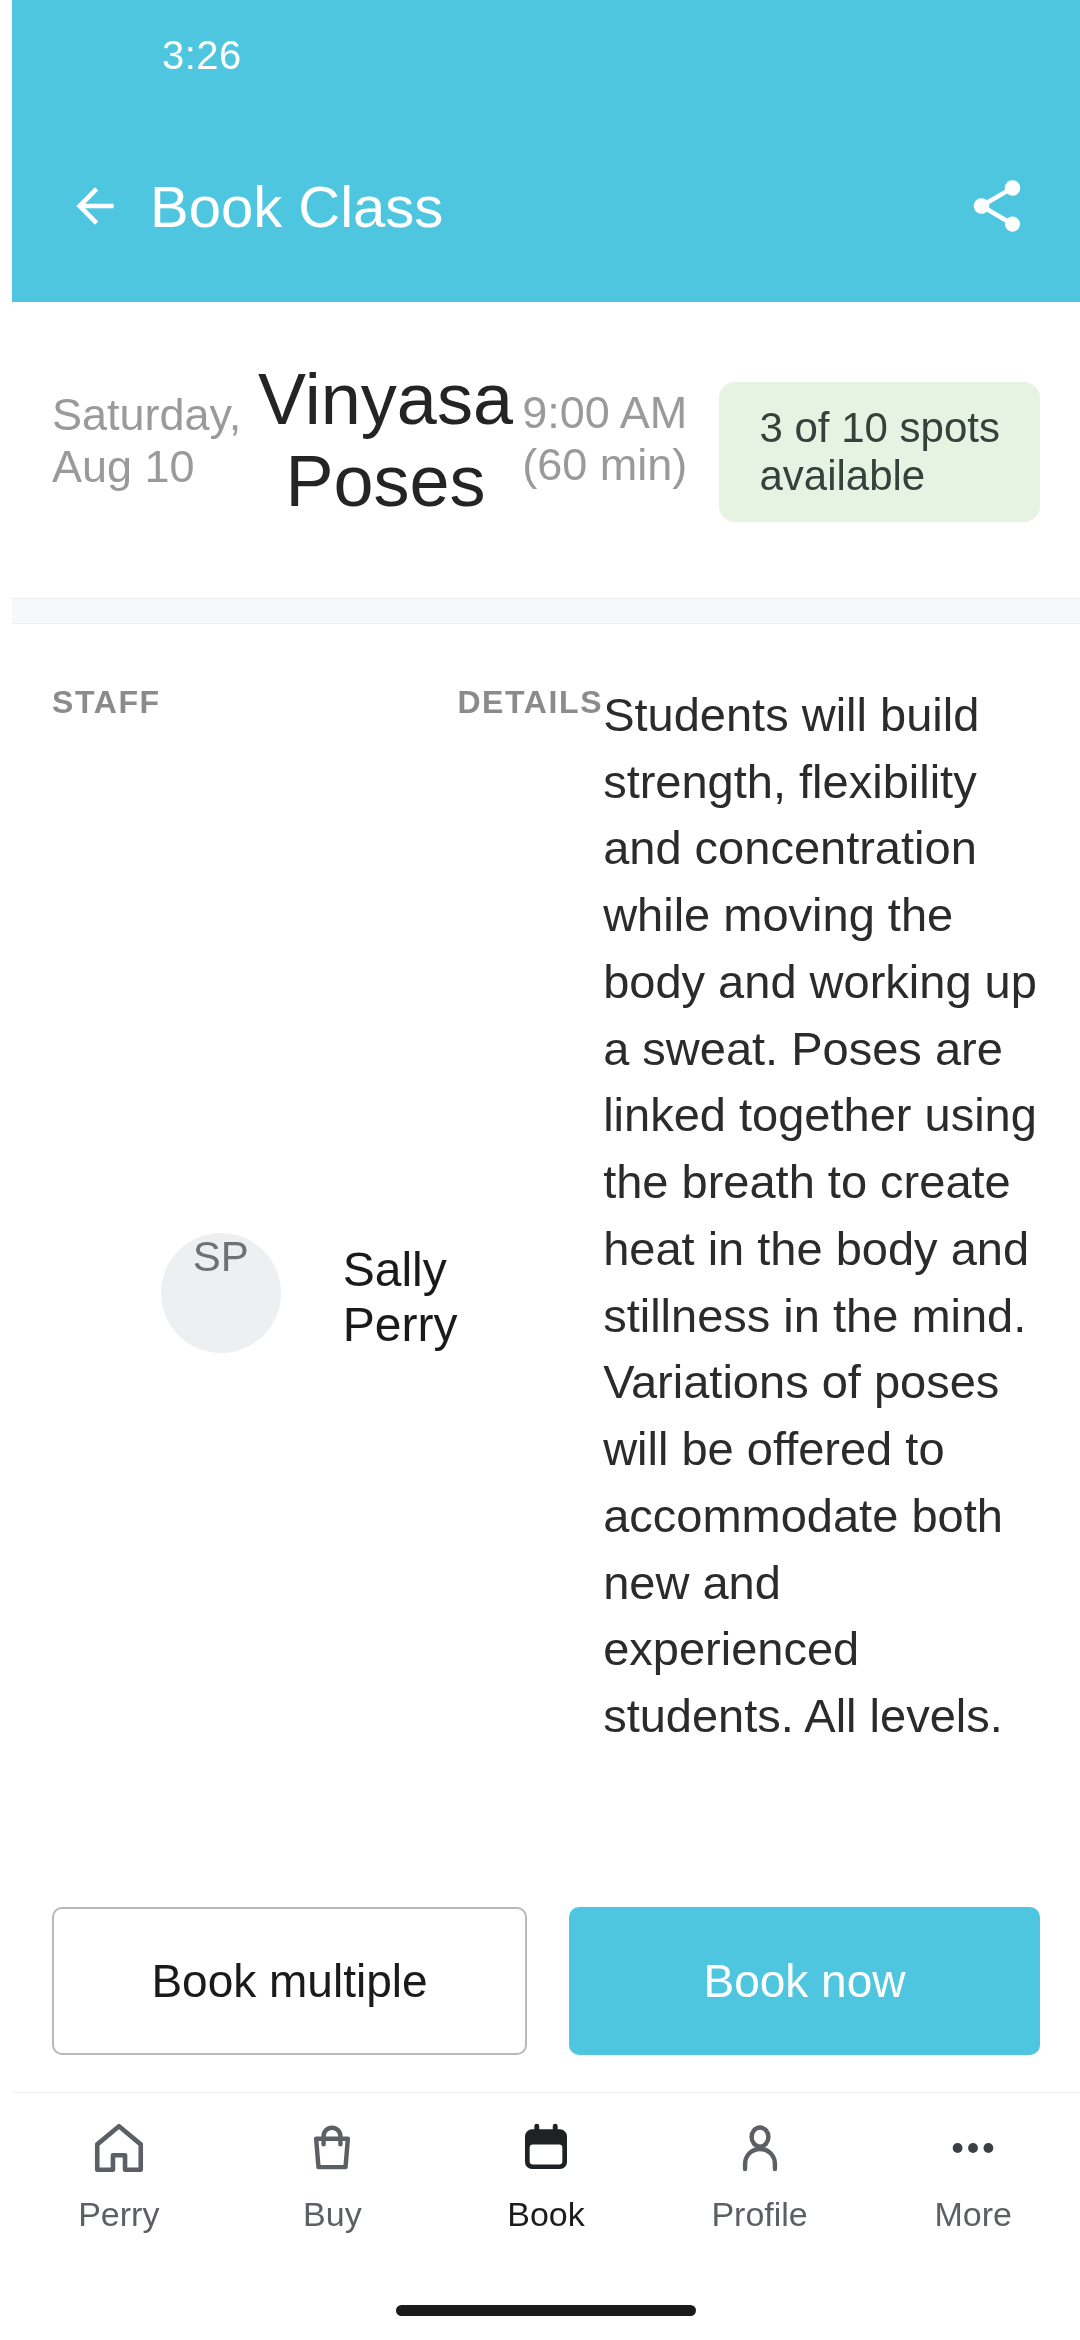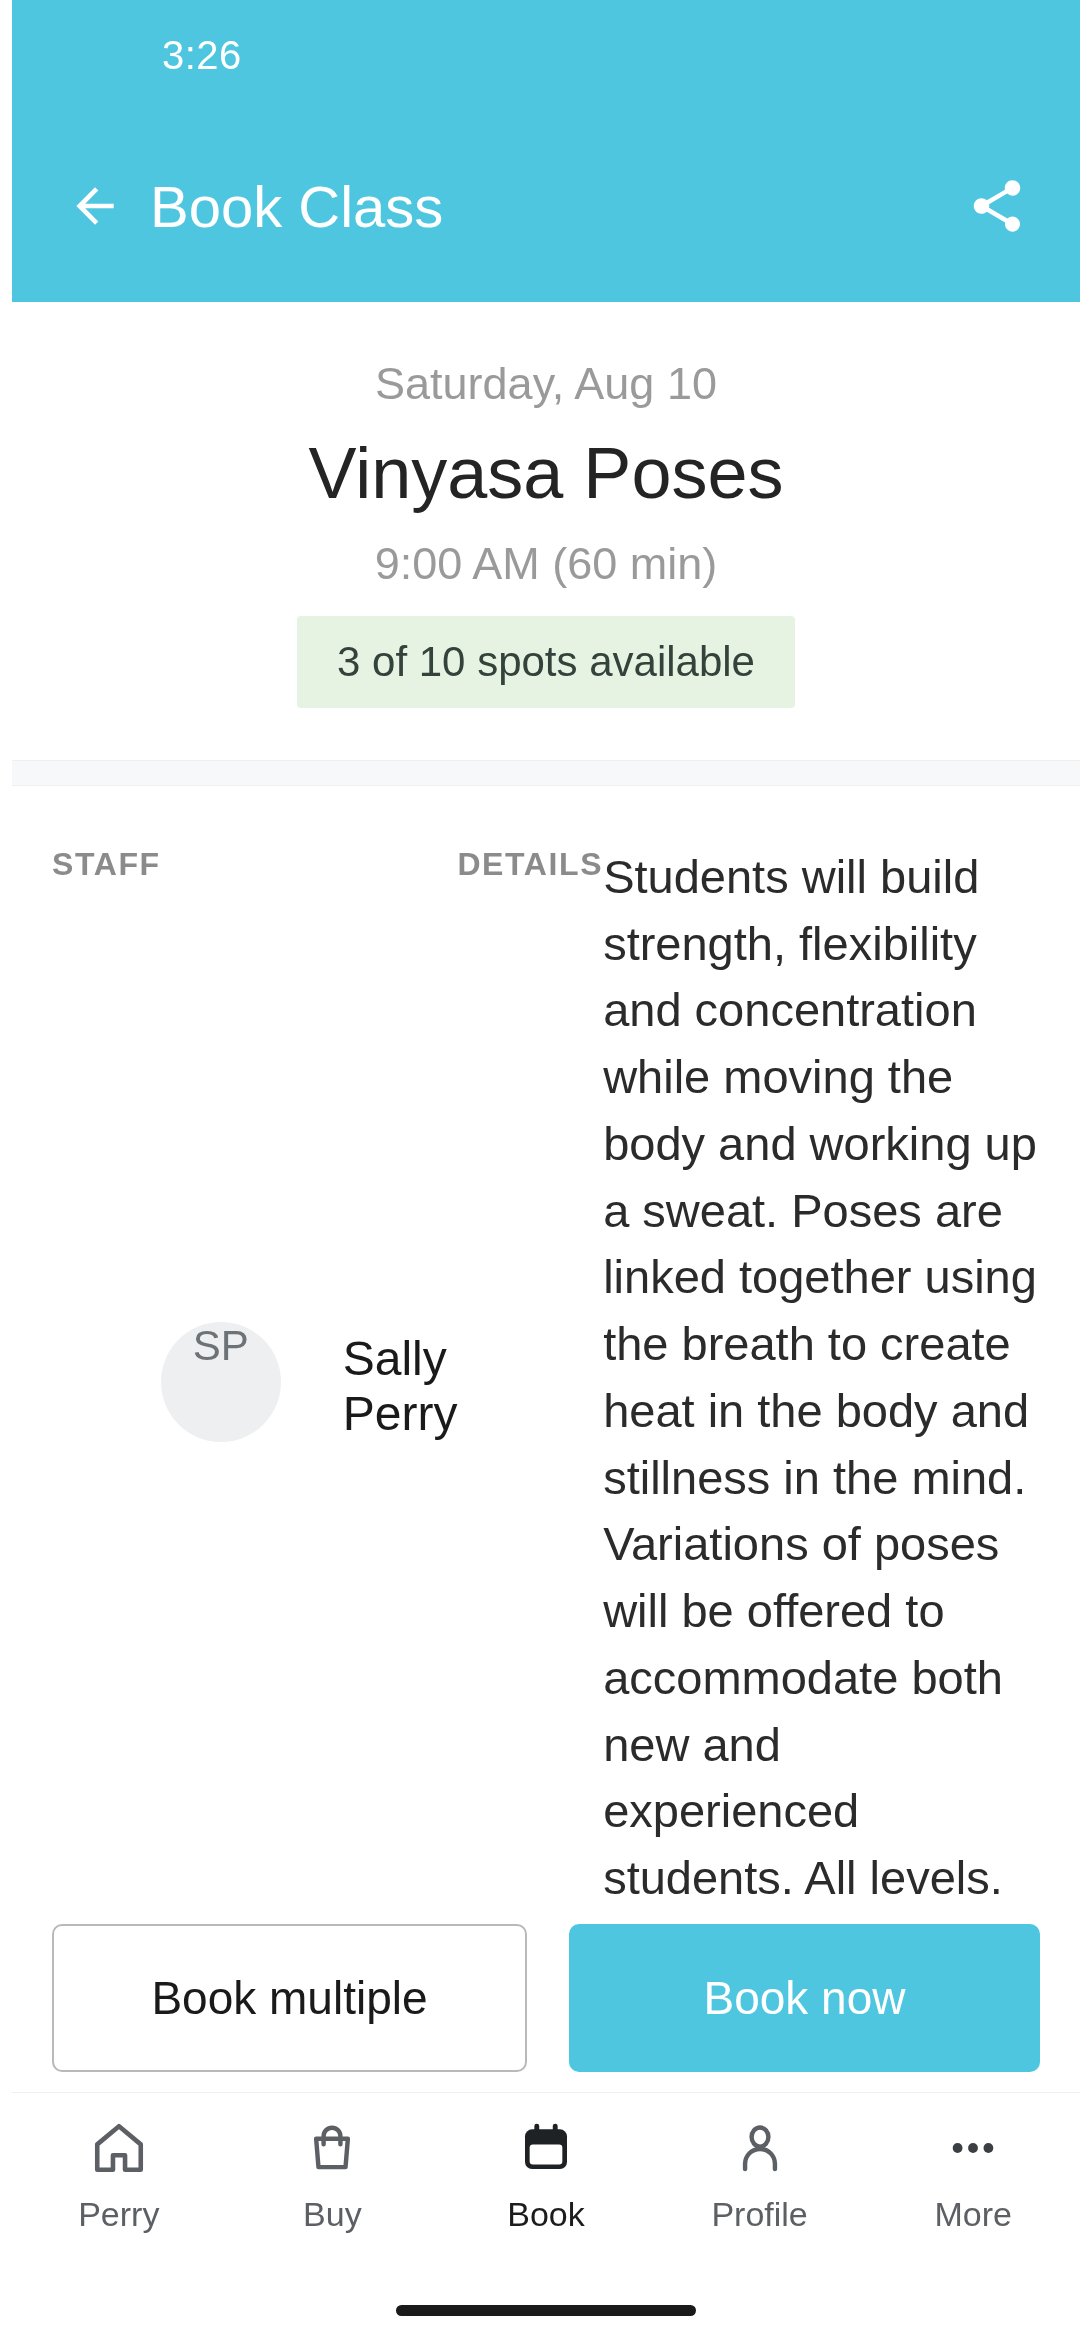--- a/index.html
+++ b/index.html
@@ -55,21 +55,21 @@
   .share-btn {
     width:74px; height:74px;
     display:flex; align-items:center; justify-content:center;
     flex:0 0 auto;
   }
 
   
   .class-header {
     background:#ffffff;
     padding:56px 40px 52px;
-    display:flex; flex-direction:column; align-items:center;
+    display:flex; align-items:center;
     flex:0 0 auto;
   }
   .class-date {
     color:#9a9a9a;
     font-size:45px;
     margin-bottom:22px;
   }
   .class-name {
     color:#242424;
     font-size:72px;
@@ -80,21 +80,21 @@
   .class-time {
     color:#9a9a9a;
     font-size:45px;
     margin-bottom:26px;
   }
   .spots-badge {
     background:#E6F2E2;
     color:#33423a;
     font-size:42px;
     padding:22px 40px;
-    border-radius:4px;
+    border-radius:16px;
   }
 
   
   .divider-band {
     height:26px;
     background:#F6F8FA;
     border-top:1px solid #EDEFF2;
     border-bottom:1px solid #EDEFF2;
     flex:0 0 auto;
   }
@@ -137,21 +137,21 @@
     font-size:47px;
     line-height:1.42;
     margin-top:58px;
   }
 
   
   .actions {
     display:flex;
     gap:42px;
     padding:0 40px;
-    margin-bottom:20px;
+    margin-bottom:37px;
     flex:0 0 auto;
     align-items:flex-end;
   }
   .btn {
     flex:1 1 0;
     height:148px;
     border-radius:10px;
     font-size:46px;
     display:flex; align-items:center; justify-content:center;
     cursor:pointer;

